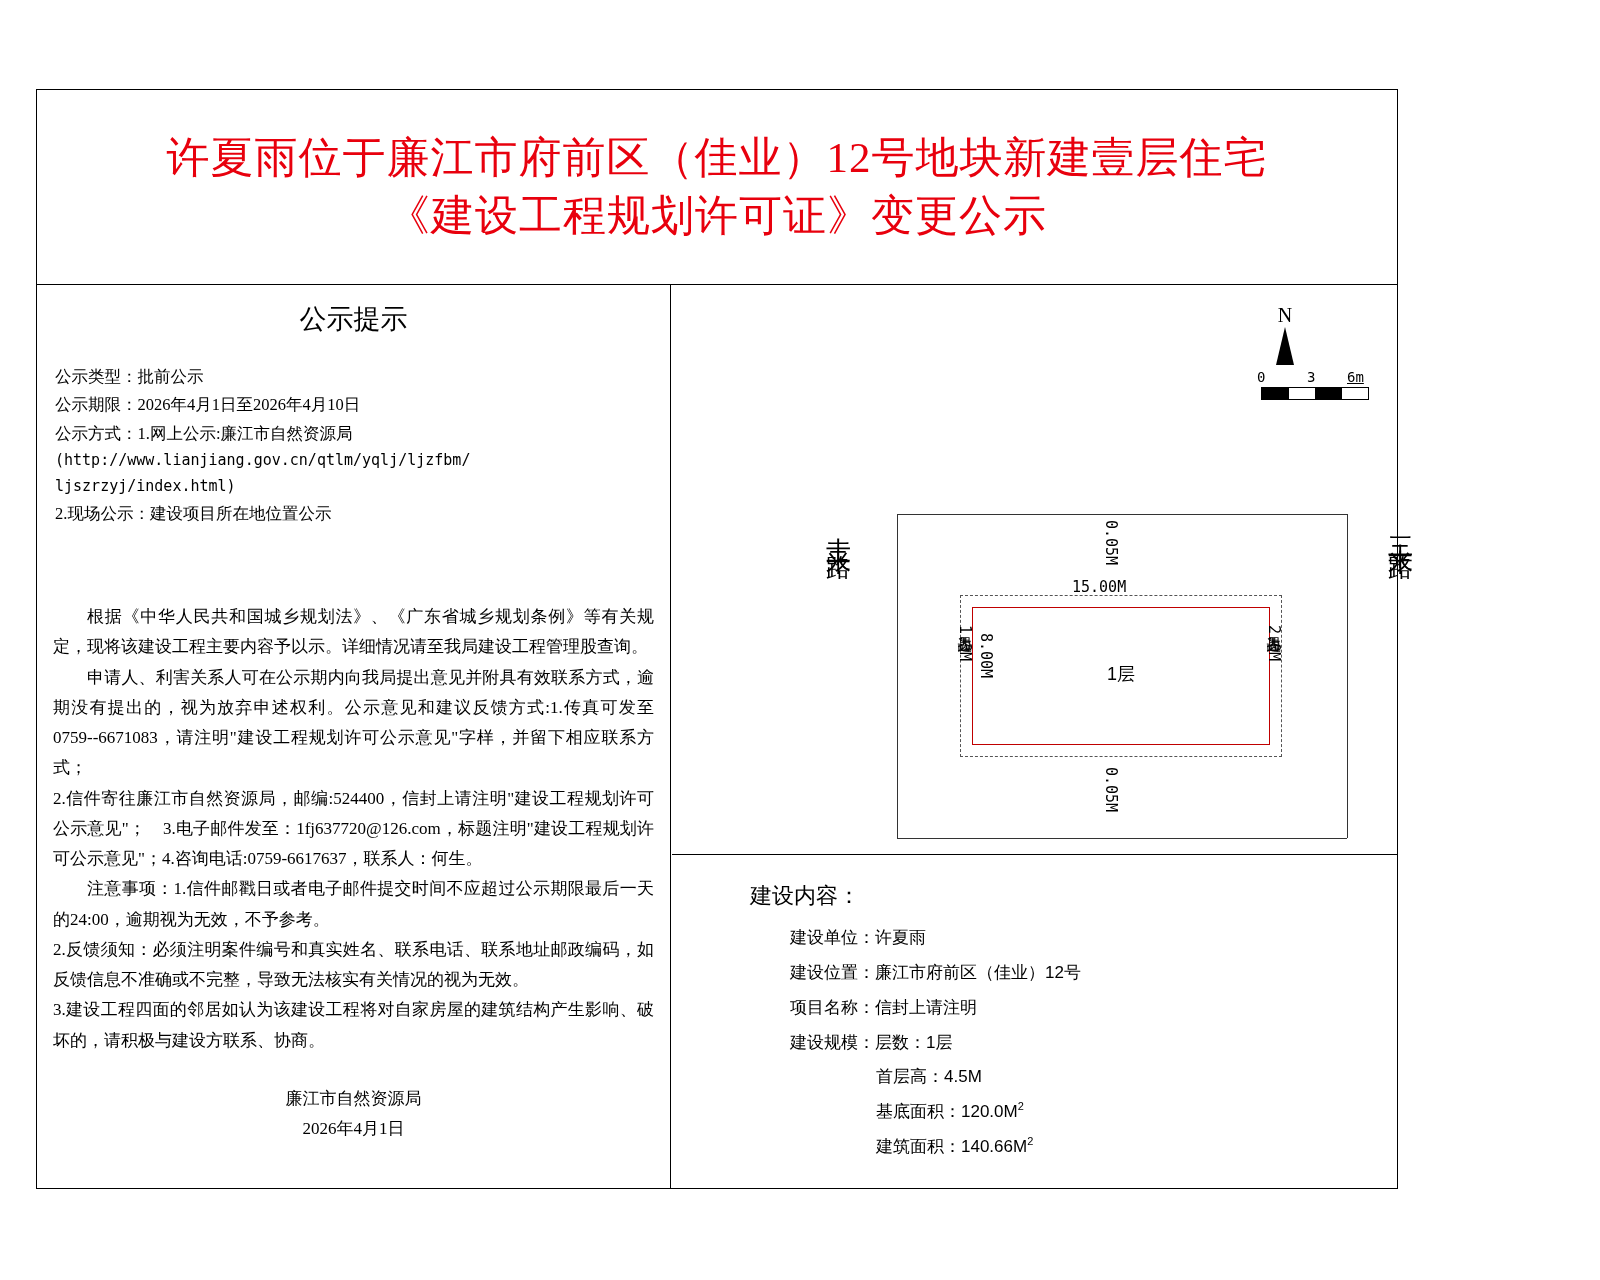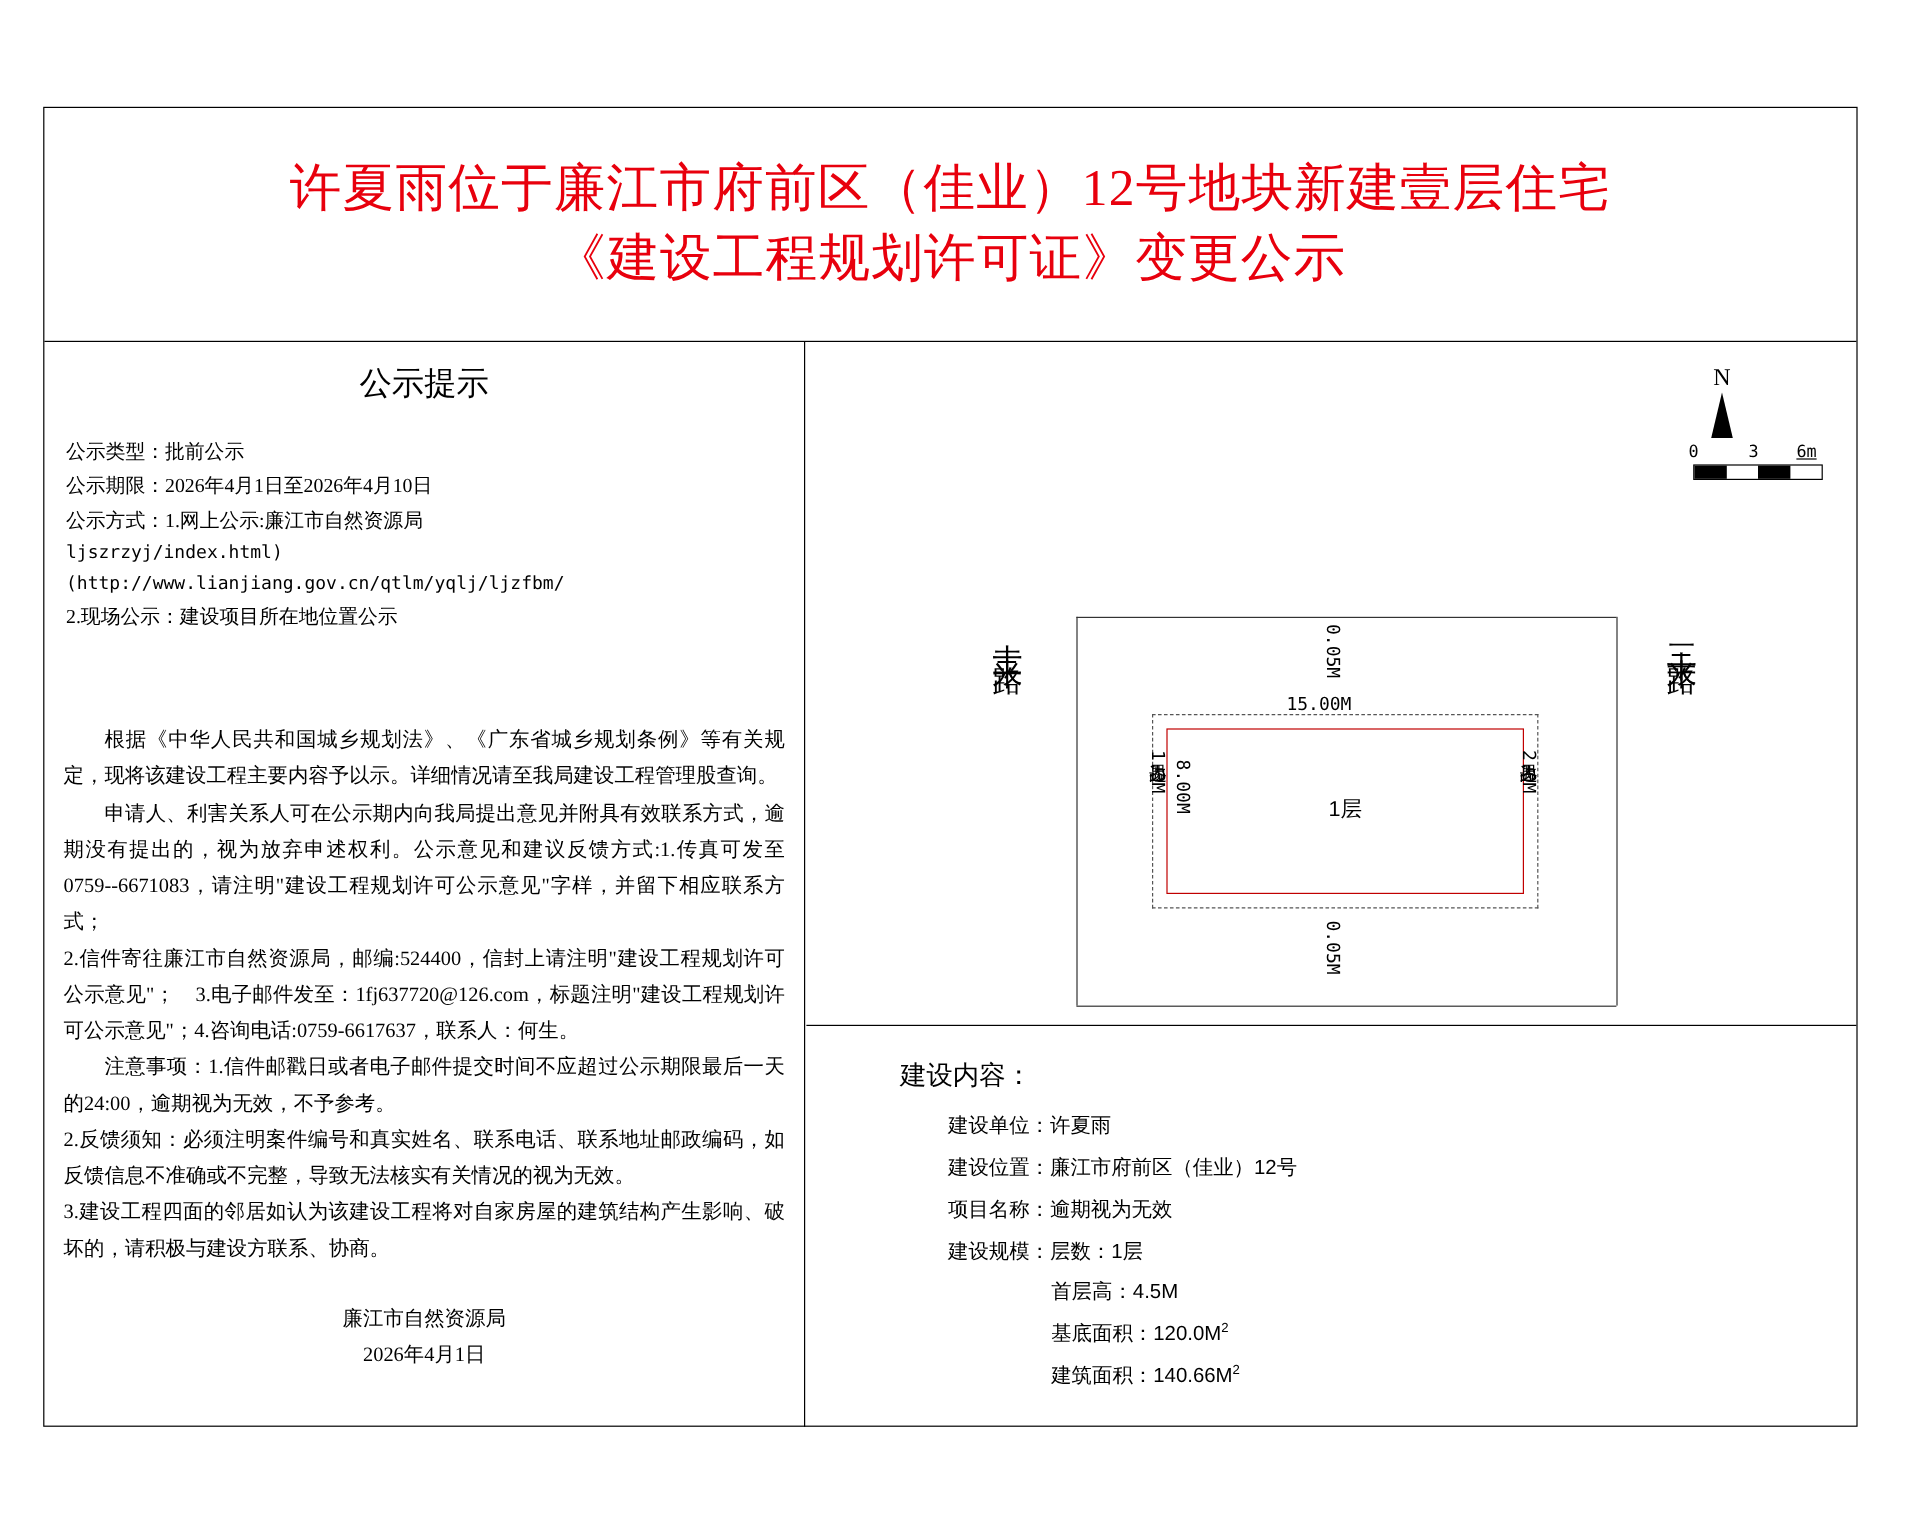--- a/index.html
+++ b/index.html
@@ -11,21 +11,21 @@
     width: 1600px;
     height: 1280px;
     font-family: "Liberation Sans", sans-serif;
     color: #000000;
     overflow: hidden;
   }
   #sheet {
     position: absolute;
     left: 36px;
     top: 89px;
-    width: 1512px;
+    width: 1362px;
     height: 1100px;
     border: 1px solid #000000;
     box-sizing: border-box;
   }
   
   #title-block {
     position: absolute;
     left: 0; top: 0;
     width: 100%;
     height: 195px;
@@ -262,22 +262,22 @@
     <div id="notice-meta">
       <div>
         <span>公示类型：</span><span>批前公示</span>
       </div>
       <div>
         <span>公示期限：</span><span>2026年4月1日至2026年4月10日</span>
       </div>
       <div>
         <span>公示方式：</span><span>1.网上公示:廉江市自然资源局</span>
       </div>
+      <div class="mono">(http://www.lianjiang.gov.cn/qtlm/yqlj/ljzfbm/</div>
       <div class="mono">ljszrzyj/index.html)</div>
-      <div class="mono">(http://www.lianjiang.gov.cn/qtlm/yqlj/ljzfbm/</div>
       <div>2.现场公示：建设项目所在地位置公示</div>
     </div>
 
     <div id="notice-body">
       <p class="indent2">根据《中华人民共和国城乡规划法》、《广东省城乡规划条例》等有关规定，现将该建设工程主要内容予以示。详细情况请至我局建设工程管理股查询。</p>
       <p class="indent2">申请人、利害关系人可在公示期内向我局提出意见并附具有效联系方式，逾期没有提出的，视为放弃申述权利。公示意见和建议反馈方式:1.传真可发至0759--6671083，请注明"建设工程规划许可公示意见"字样，并留下相应联系方式；</p>
       <p>2.信件寄往廉江市自然资源局，邮编:524400，信封上请注明"建设工程规划许可公示意见"；　3.电子邮件发至：1fj637720@126.com，标题注明"建设工程规划许可公示意见"；4.咨询电话:0759-6617637，联系人：何生。</p>
       <p class="indent2">注意事项：1.信件邮戳日或者电子邮件提交时间不应超过公示期限最后一天的24:00，逾期视为无效，不予参考。</p>
       <p>2.反馈须知：必须注明案件编号和真实姓名、联系电话、联系地址邮政编码，如反馈信息不准确或不完整，导致无法核实有关情况的视为无效。</p>
       <p>3.建设工程四面的邻居如认为该建设工程将对自家房屋的建筑结构产生影响、破坏的，请积极与建设方联系、协商。</p>
@@ -336,21 +336,21 @@
     <div id="content-panel">
       <div id="content-title">建设内容：</div>
       <div id="content-list">
         <div class="row">
           <span>建设单位：</span><span>许夏雨</span>
         </div>
         <div class="row">
           <span>建设位置：</span><span>廉江市府前区（佳业）12号</span>
         </div>
         <div class="row">
-          <span>项目名称：</span><span>逾期视为无效</span>
+          <span>项目名称：</span><span>信封上请注明</span>
         </div>
         <div class="row">
           <span>建设规模：</span><span>层数：1层</span>
         </div>
         <div class="row sub">
           <span>首层高：</span><span>4.5M</span>
         </div>
         <div class="row sub">
           <span>基底面积：</span><span>120.0M</span><sup>2</sup>
         </div>

